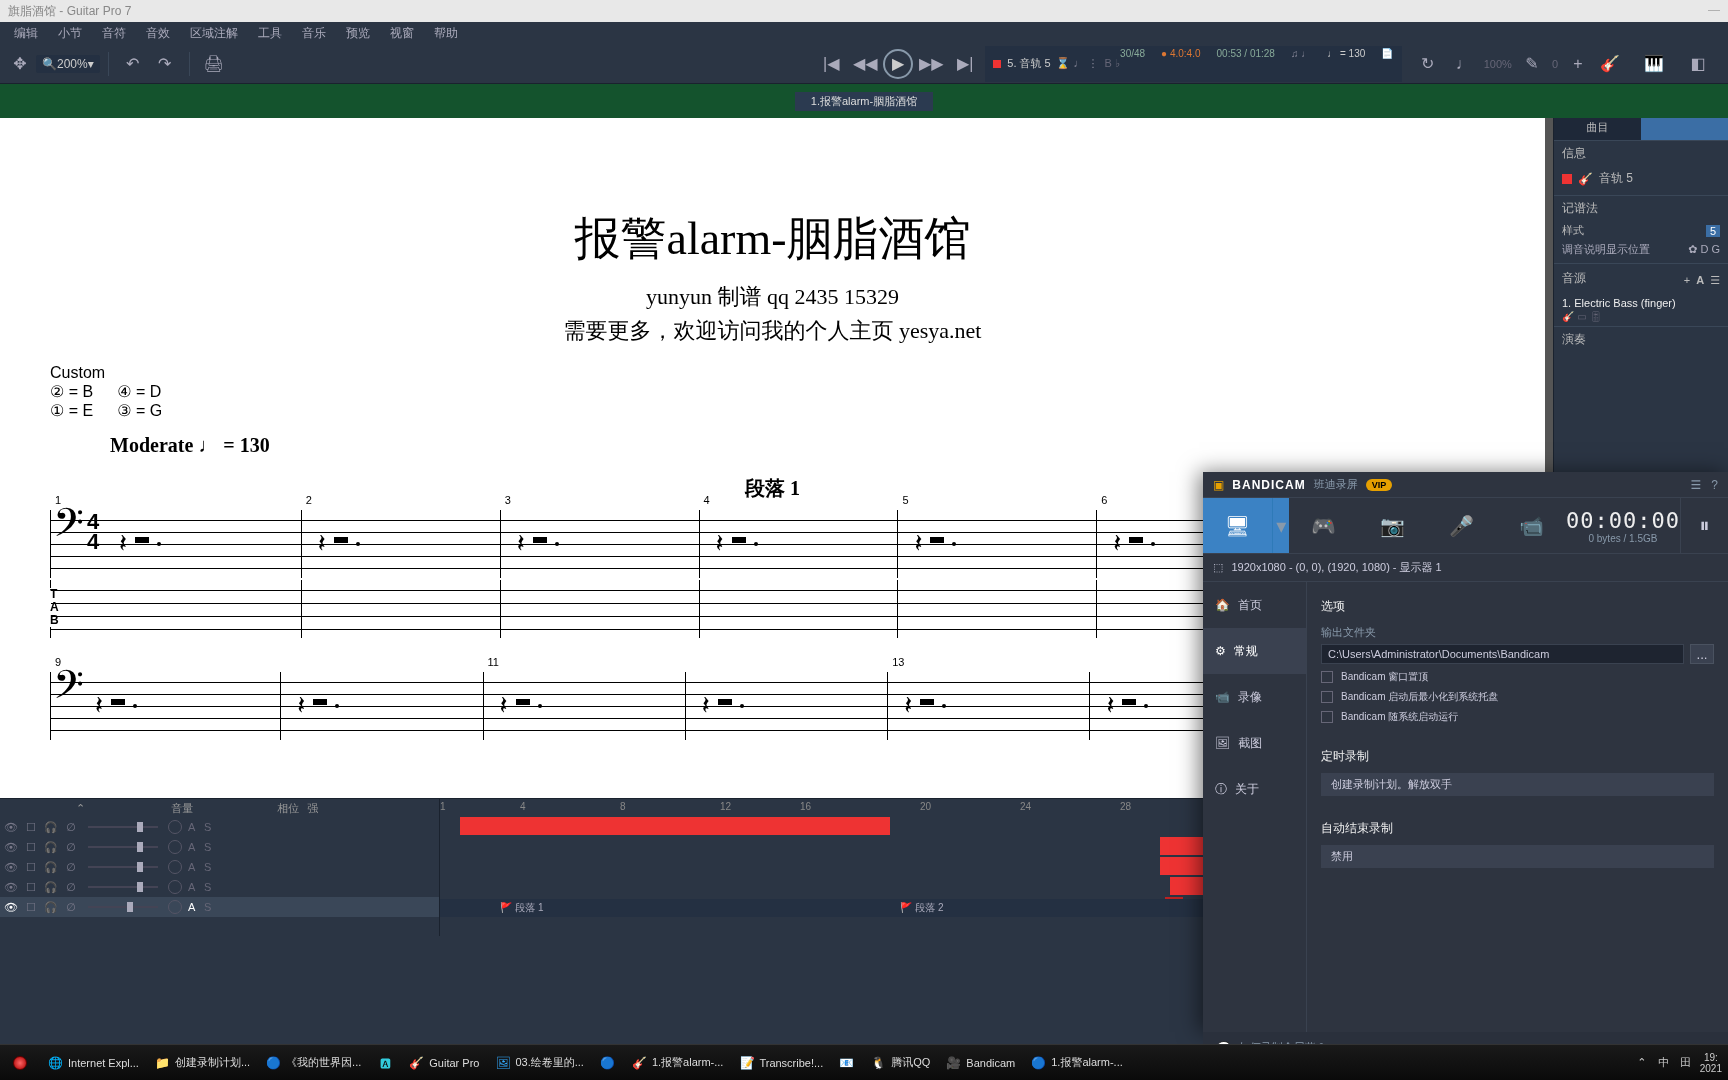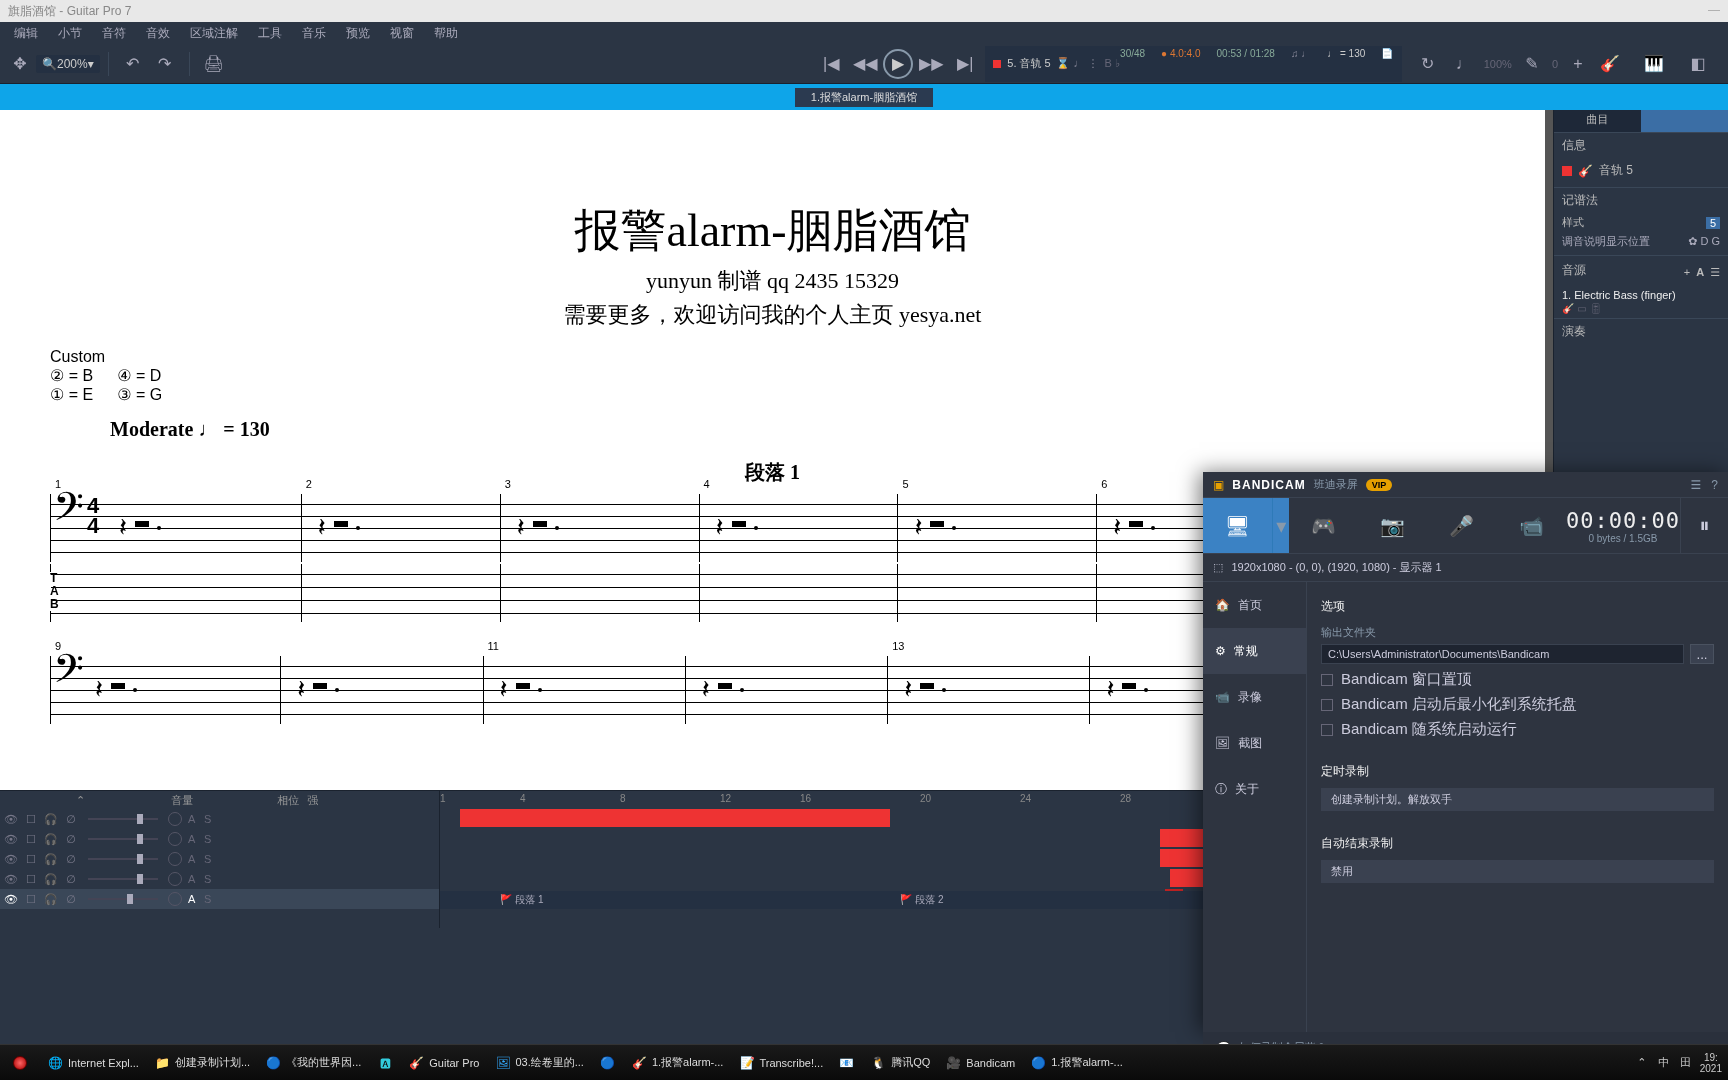--- a/index.html
+++ b/index.html
@@ -22,29 +22,29 @@
 .transport .play { width:30px; height:30px; border:2px solid #89a; border-radius:50%; display:flex; align-items:center; justify-content:center; }
 .trackinfo { background:#243042; height:36px; padding:2px 8px; margin:0 4px; font-size:11px; display:flex; flex-direction:row; justify-content:center; min-width:230px; }
 .trackinfo .ti-top { display:flex; align-items:center; gap:6px; }
 .trackinfo .redbox { width:8px; height:8px; background:#e33; }
 .trackinfo .ti-bot { display:flex; gap:16px; color:#8a9; font-size:10px; }
 .trackinfo .ti-bot .tempo { color:#ccc; }
 .tb-right { display:flex; align-items:center; margin-left:6px; gap:4px; }
 .tb-right-icons { margin-left:auto; display:flex; gap:12px; padding-right:10px; }
 
 
-.doctabs { height:26px; background:#0ea5e9; display:flex; justify-content:center; align-items:center; color:#ddd; font-size:11px; }
+.doctabs { height:34px; background:#14532d; display:flex; justify-content:center; align-items:center; color:#ddd; font-size:11px; }
 .doctabs .tab { background:#2b3a50; padding:2px 16px; }
 
 
 .main { display:flex; height:680px; }
 .score { flex:1; background:#555; padding:0; position:relative; overflow:hidden; }
 .page { background:#fff; margin:0; width:1545px; height:780px; padding:30px 50px; color:#000; position:relative; }
 .score-title { text-align:center; font-size:46px; font-family:"SimSun",serif; margin-top:60px; font-weight:normal; }
-.score-sub { text-align:center; font-size:22px; font-family:"SimSun",serif; margin-top:4px; }
+.score-sub { text-align:center; font-size:22px; font-family:"SimSun",serif; margin-top:12px; }
 .score-sub2 { text-align:center; font-size:22px; font-family:"SimSun",serif; margin-top:4px; }
 .tuning { margin-top:18px; font-size:16px; font-family:serif; }
 .tuning-row { display:flex; gap:24px; }
 .tempo-mark { margin:14px 0 0 60px; font-size:20px; font-weight:bold; font-family:serif; }
 .section-title { text-align:center; font-weight:bold; font-size:20px; margin-top:18px; font-family:serif; }
 .staff-sys { margin-top:8px; }
 .staff { height:68px; border-left:1px solid #000; position:relative; display:flex; }
 .staff .lines { position:absolute; inset:0; }
 .staff .line { position:absolute; left:0; right:0; height:1px; background:#000; }
 .measure { flex:1; border-right:1px solid #000; position:relative; display:flex; align-items:center; justify-content:flex-start; padding-left:12px; }
@@ -115,21 +115,21 @@
 .bc-body { display:flex; height:450px; }
 .bc-side { width:104px; border-right:1px solid #3a4250; }
 .bc-side-item { height:46px; display:flex; align-items:center; gap:8px; padding:0 12px; color:#ccd; }
 .bc-side-item.active { background:#3a4150; color:#fff; }
 .bc-content { flex:1; padding:10px 14px; overflow:hidden; }
 .bc-h { font-size:12px; margin:6px 0 8px 0; color:#eee; }
 .bc-sub { font-size:11px; color:#89a; margin-top:10px; }
 .bc-input-row { display:flex; gap:6px; margin-top:4px; }
 .bc-input-row input { flex:1; background:#1e2430; border:1px solid #3a4250; color:#ccd; padding:3px 6px; font-size:11px; }
 .bc-input-row button { width:24px; background:#3a4150; border:1px solid #4a5260; color:#ccd; }
-.bc-chk { display:flex; align-items:center; gap:8px; margin-top:6px; font-size:15px; }
+.bc-chk { display:flex; align-items:center; gap:8px; margin-top:6px; font-size:10px; }
 .bc-chk .box { width:12px; height:12px; border:1px solid #667; }
 .bc-footer { height:30px; background:#2a303c; display:flex; align-items:center; padding:0 14px; color:#89a; font-size:11px; gap:8px; }
 .bc-panel-btn { background:#3a4150; padding:4px 10px; margin-top:4px; display:block; font-size:11px; }
 
 
 .taskbar { position:absolute; bottom:0; left:0; right:0; height:36px; background:linear-gradient(#1a1a1a,#0a0a0a); display:flex; align-items:center; z-index:200; border-top:1px solid #333; }
 .tb-start { width:32px; height:28px; margin:0 4px; border-radius:50%; display:flex; align-items:center; justify-content:center; font-size:16px; }
 .tb-start .dot { width:14px; height:14px; border-radius:50%; background:radial-gradient(#f66,#a00); border:1px solid #600; }
 .tb-item { height:30px; padding:0 6px; margin:0 1px; display:flex; align-items:center; gap:4px; color:#ddd; font-size:11px; border:1px solid transparent; border-radius:2px; max-width:110px; overflow:hidden; white-space:nowrap; }
 .tb-item .ico { width:16px; height:16px; display:flex; align-items:center; justify-content:center; font-size:12px; }

